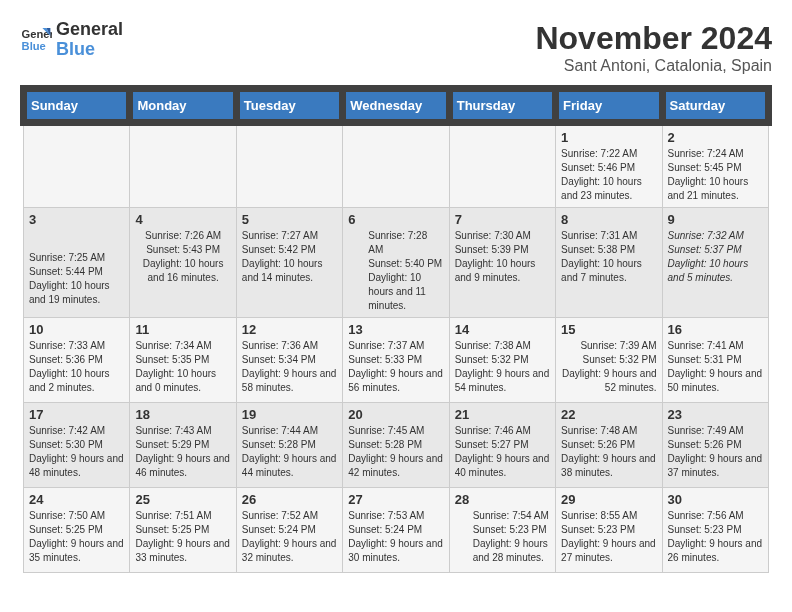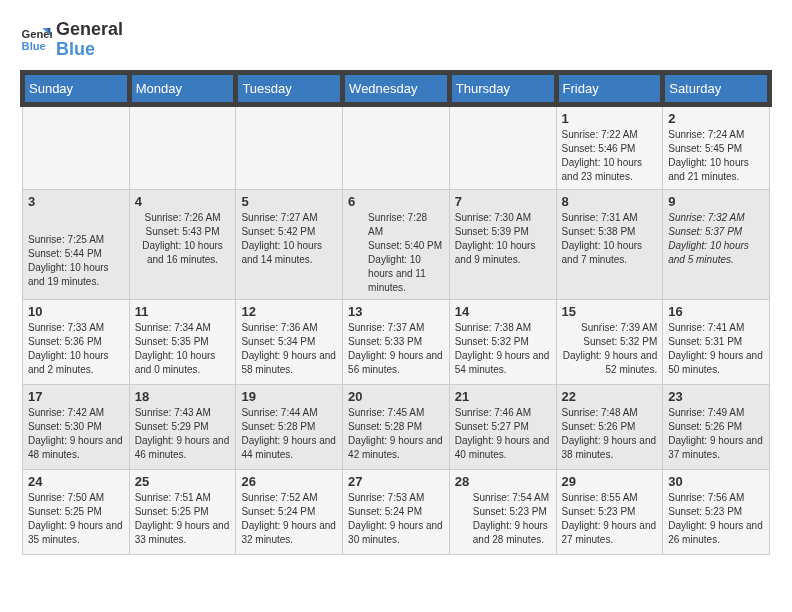--- a/index.html
+++ b/index.html
@@ -39,24 +39,24 @@
     }
     table {
       width: 100%;
       border-collapse: collapse;
       table-layout: fixed;
     }
     thead tr th {
       background-color: #3a7abf;
       color: #fff;
       font-size: 13px;
-      font-weight: normal;
+      font-weight: bold;
       padding: 6px 4px;
       text-align: left;
-      border: 5px solid #404040;
+      border: 7px solid #404040;
     }
     tbody tr td {
       border: 1px solid #ccc;
       vertical-align: top;
       padding: 4px 5px;
       font-size: 11px;
       color: #333;
       min-height: 80px;
       height: 85px;
     }
@@ -89,20 +89,24 @@
       <text x="2" y="18" font-size="14" font-weight="bold" fill="#333">General</text>
       <text x="2" y="32" font-size="14" font-weight="bold" fill="#4a90d9">Blue</text>
       <polygon points="28,5 38,15 33,5" fill="#4a90d9"></polygon>
       <polygon points="33,5 38,15 38,5" fill="#2a5a9f"></polygon>
     </svg>
     <div>
       <div style="font-size:18px;font-weight:bold;color:#333;line-height:1.1;">General</div>
       <div style="font-size:18px;font-weight:bold;color:#4a90d9;line-height:1.1;">Blue</div>
     </div>
   </div>
+  <div class="title-area">
+    <div class="month-title">November 2024</div>
+    <div class="location">Sant Antoni, Catalonia, Spain</div>
+  </div>
 </div>
 
 <table>
   <thead>
     <tr>
     <th>Sunday</th>
         <th>Monday</th>
         <th>Tuesday</th>
         <th>Wednesday</th>
         <th>Thursday</th>

